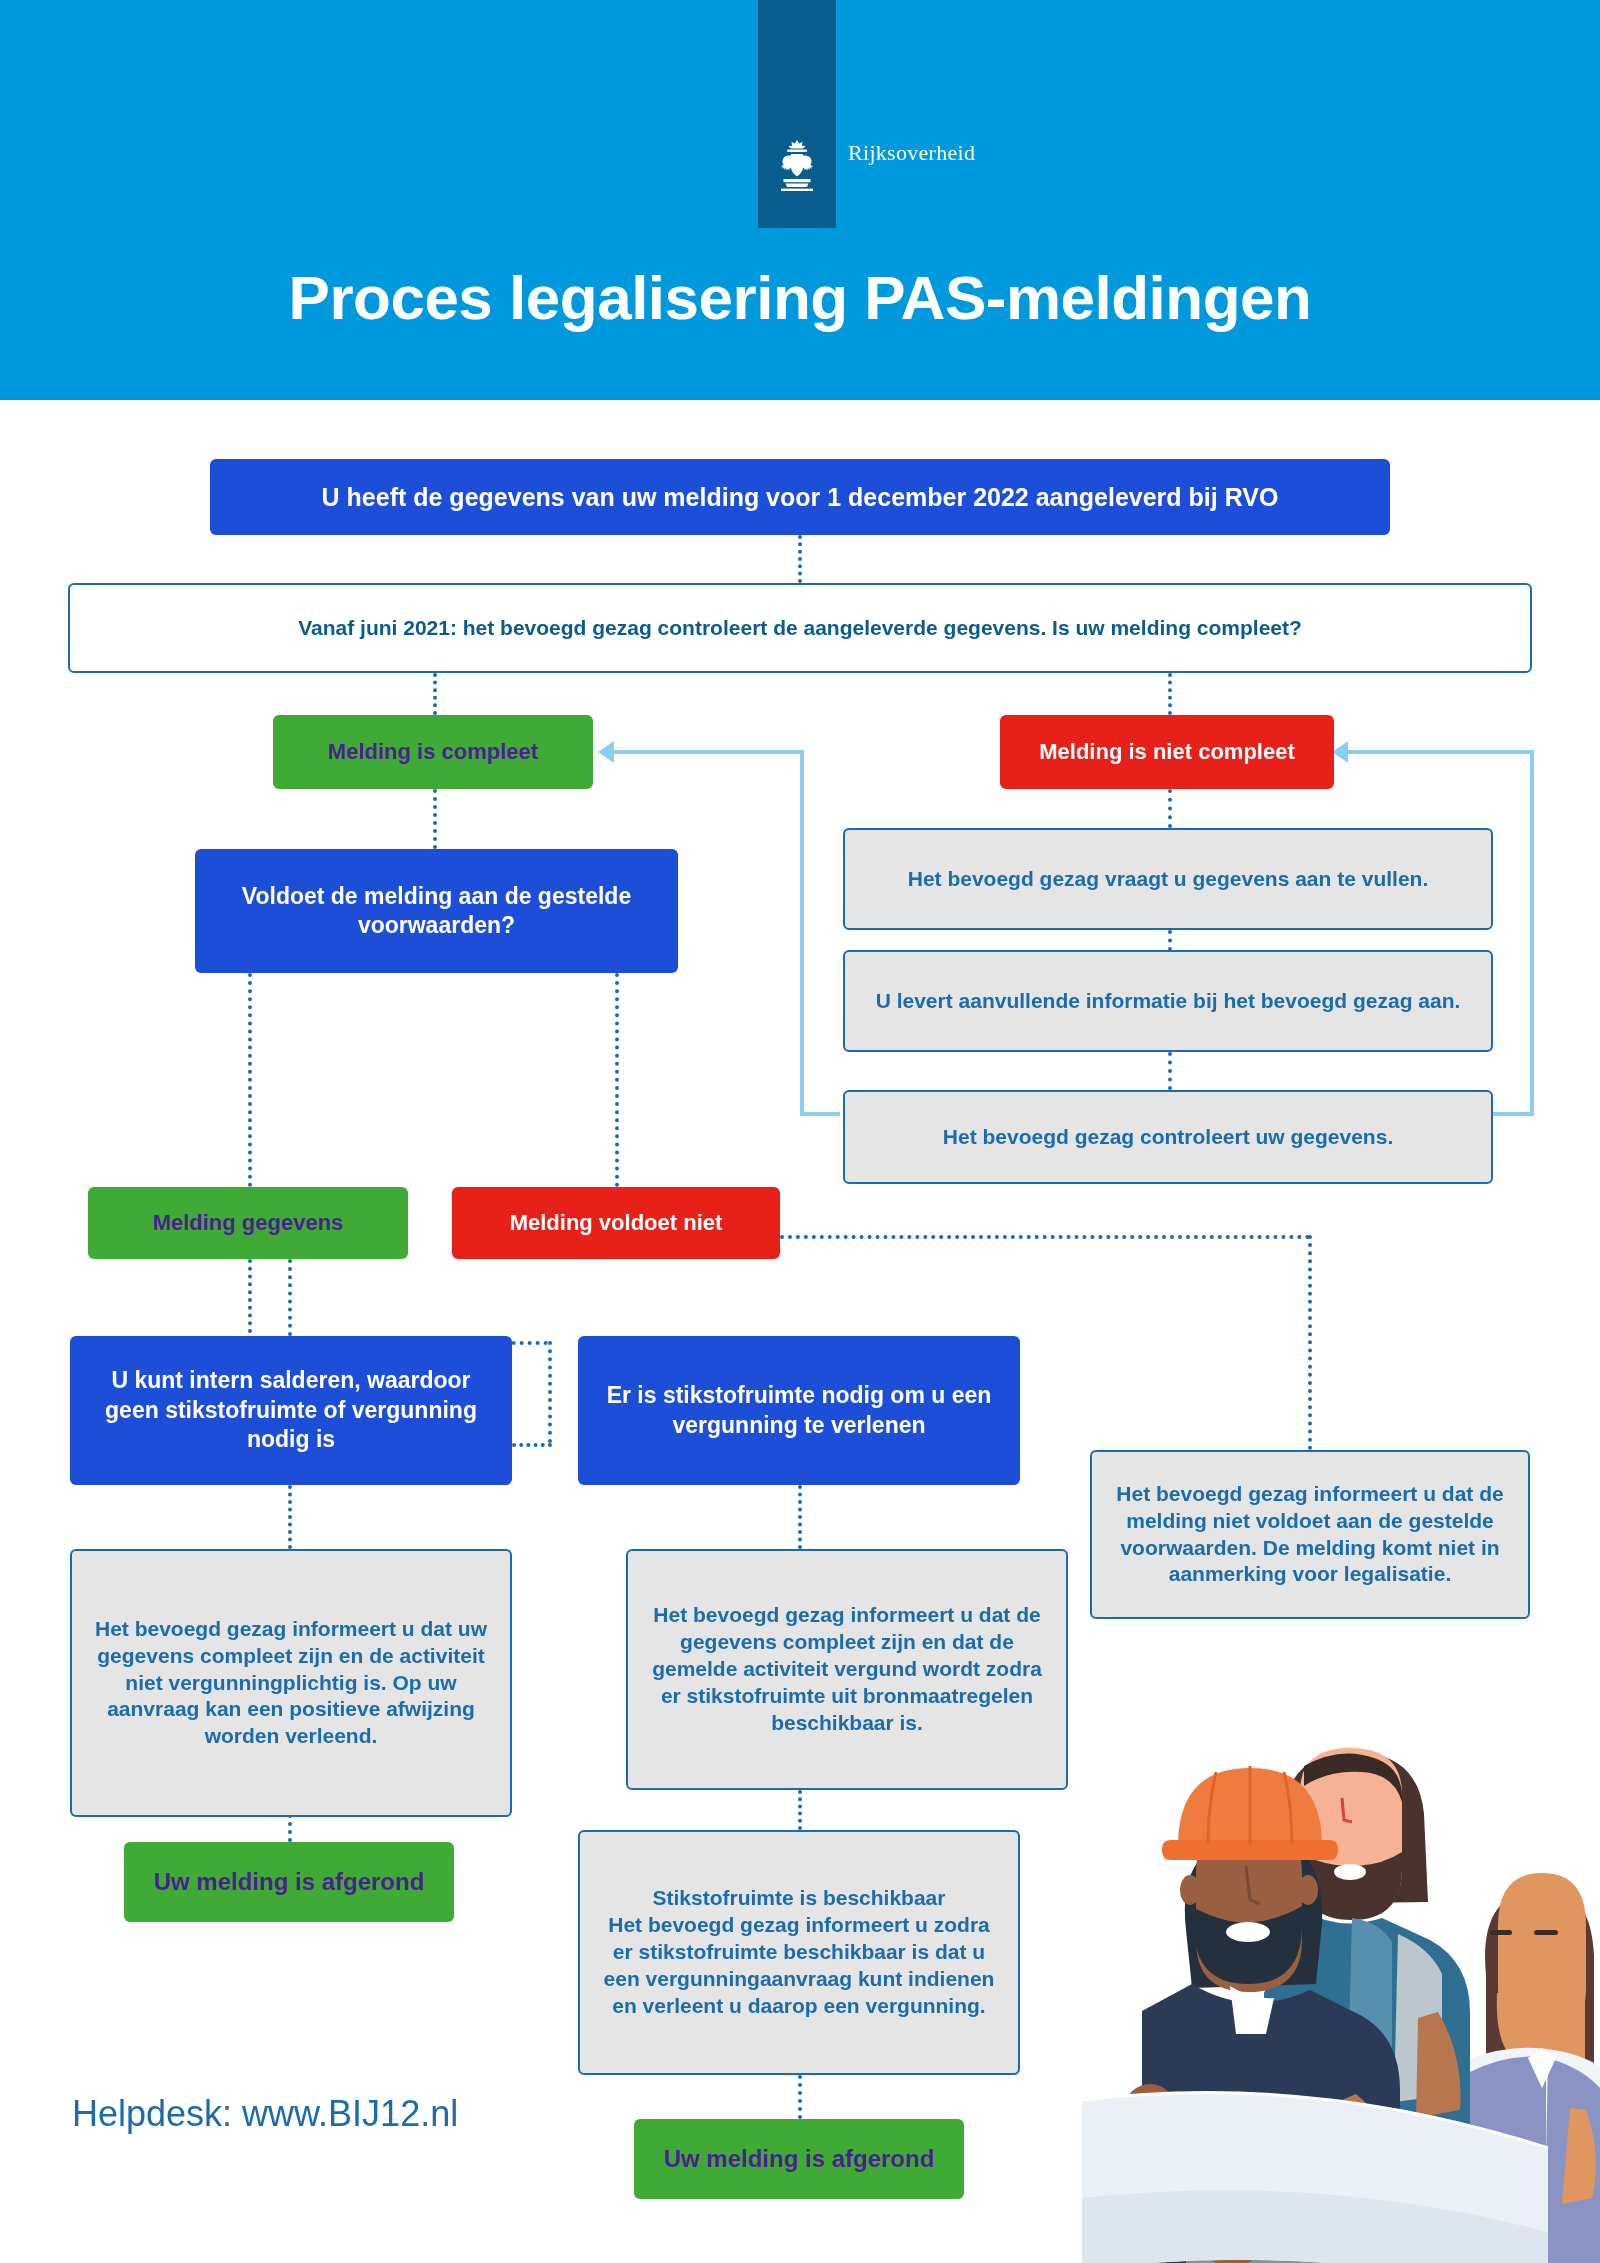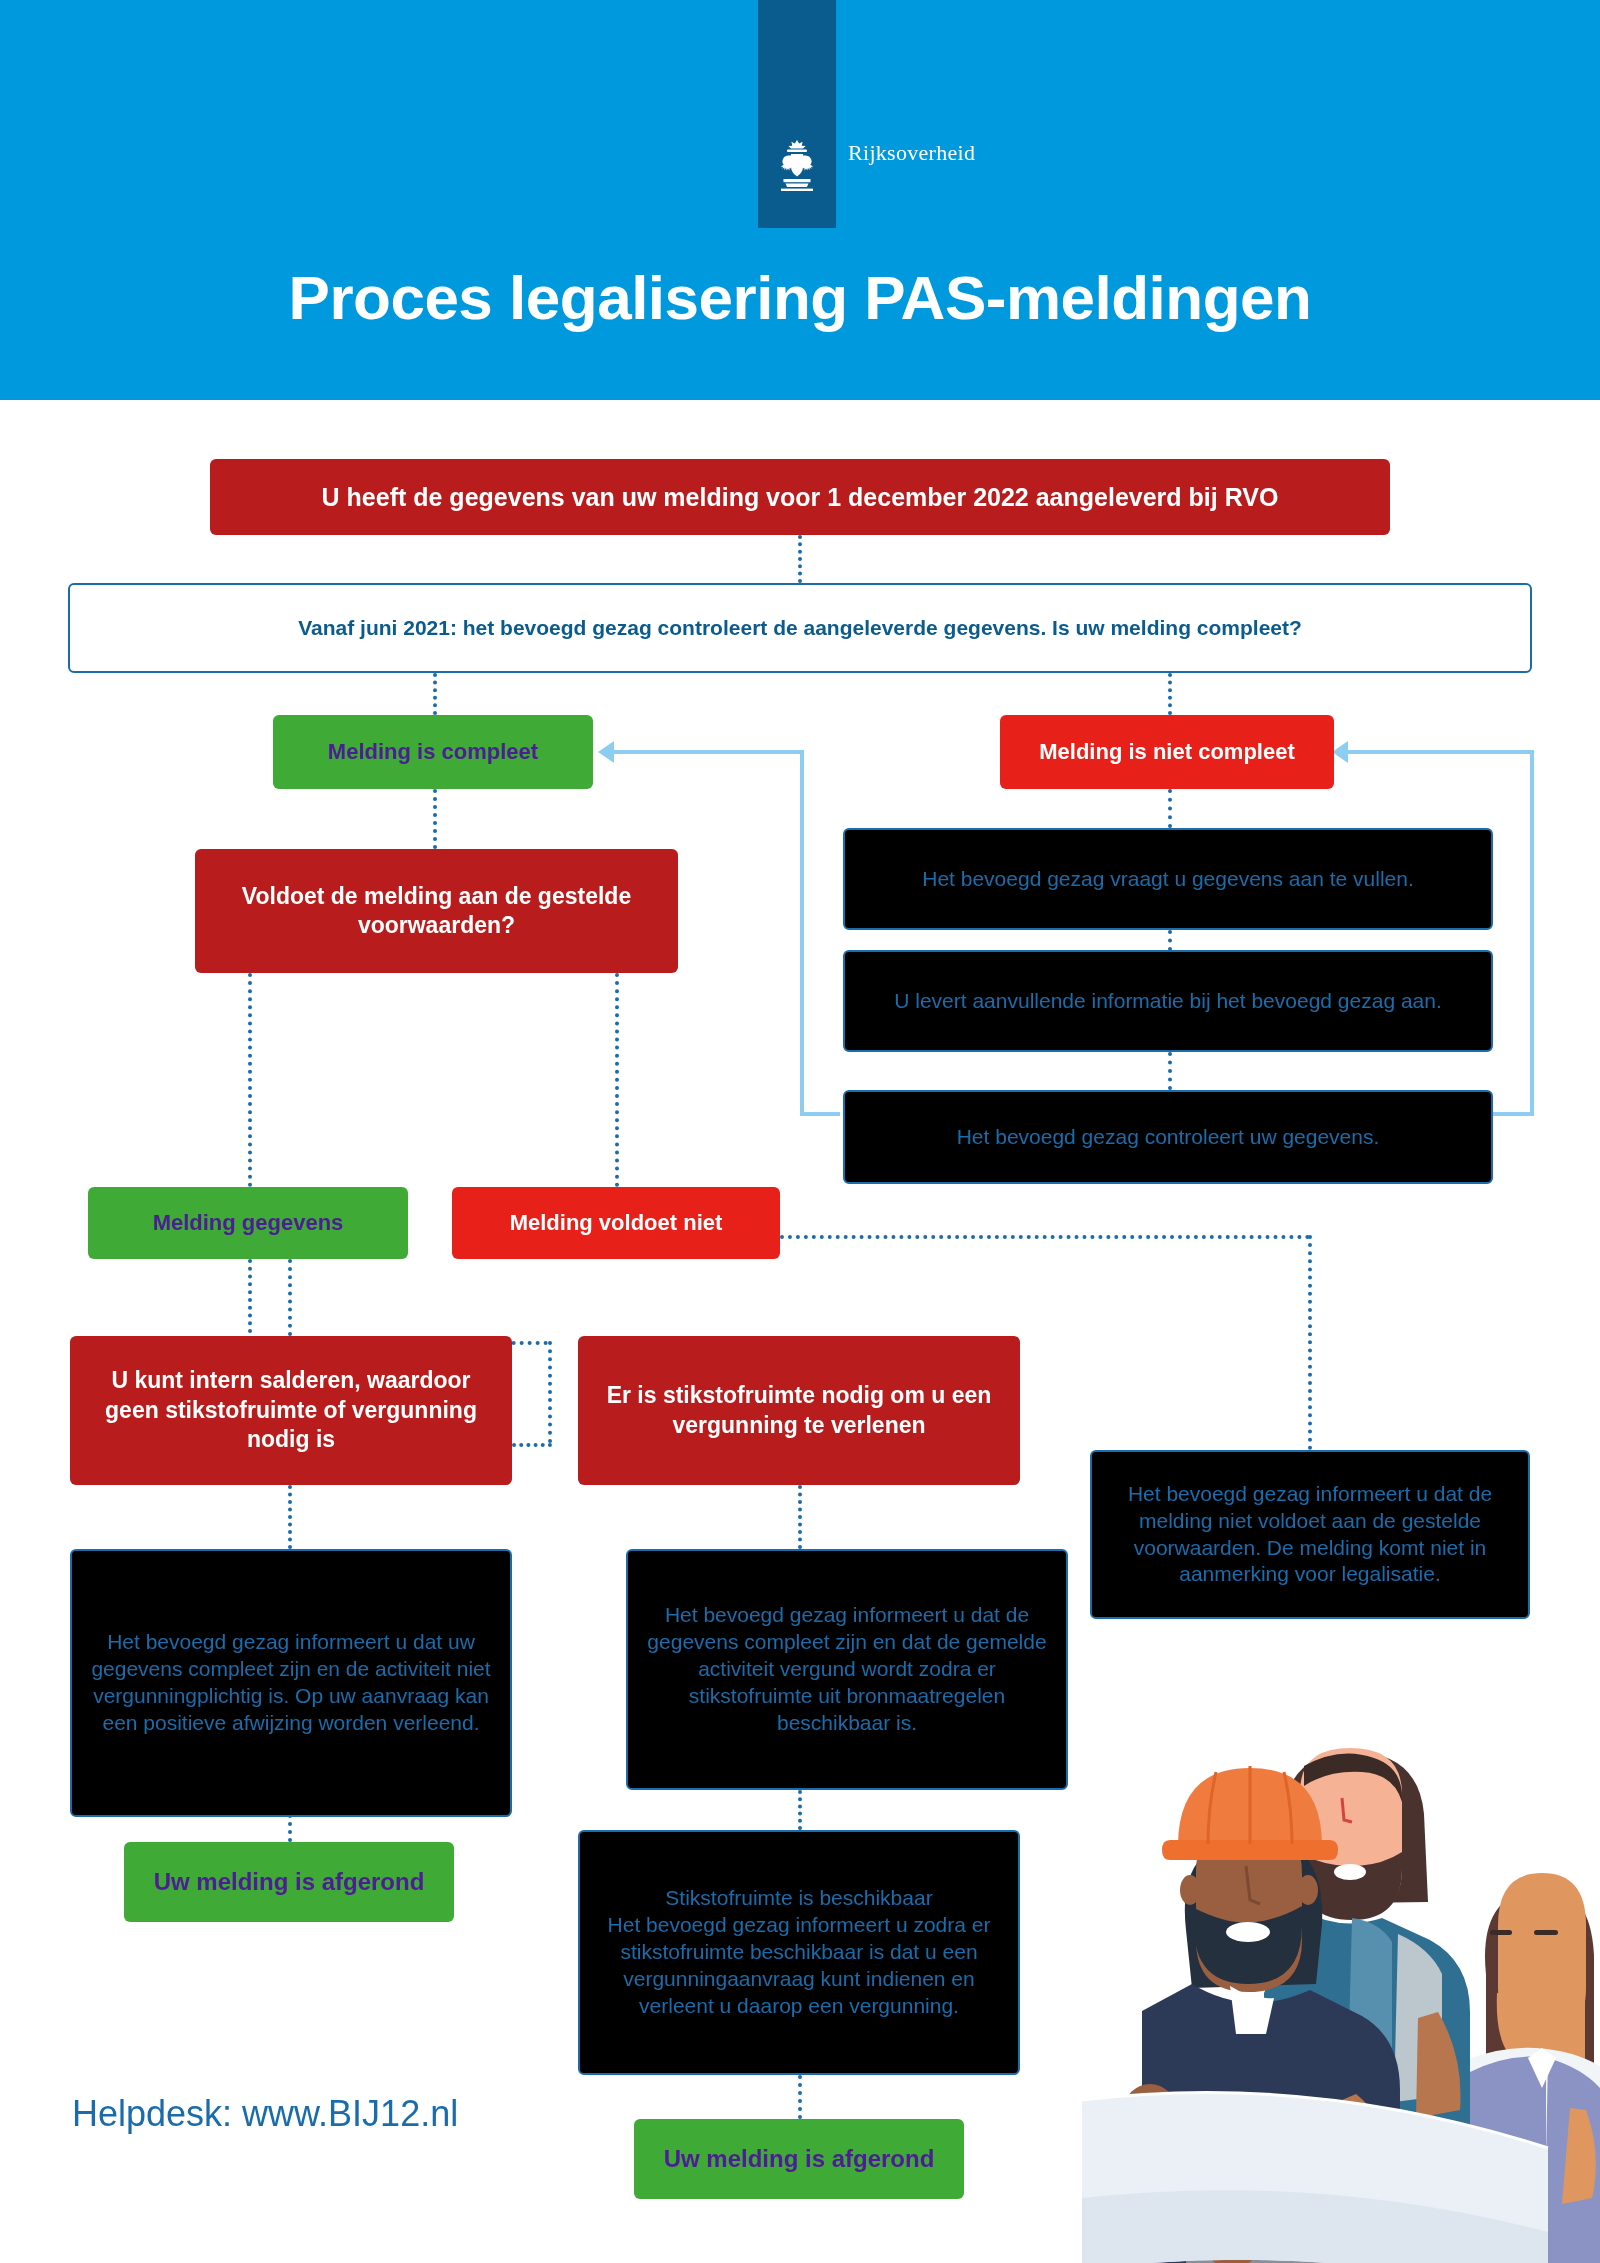--- a/index.html
+++ b/index.html
@@ -36,30 +36,30 @@
 
   
   .box {
     position: absolute;
     display: flex; align-items: center; justify-content: center;
     text-align: center;
     border-radius: 6px;
     line-height: 1.28;
   }
   .box-blue {
-    background: #b91c1c; color: #ffffff; font-weight: bold;
+    background: #1d4ed8; color: #ffffff; font-weight: bold;
   }
   .box-green {
     background: #3faa35; color: #4c1d95; font-weight: bold;
   }
   .box-red {
     background: #e8201a; color: #ffffff; font-weight: bold;
   }
   .box-outline {
-    background: #000000; color: #1b6cab; font-weight: normal;
+    background: #e5e5e5; color: #1b6cab; font-weight: bold;
     border: 2px solid #1b6cab;
   }
   .box-outline-head {
     background: #ffffff; color: #0a5c8f; font-weight: bold;
     border: 2px solid #1b6cab;
   }
   .box .txt { padding: 4px 16px; width: 100%; }
 
   
   .dotv {

